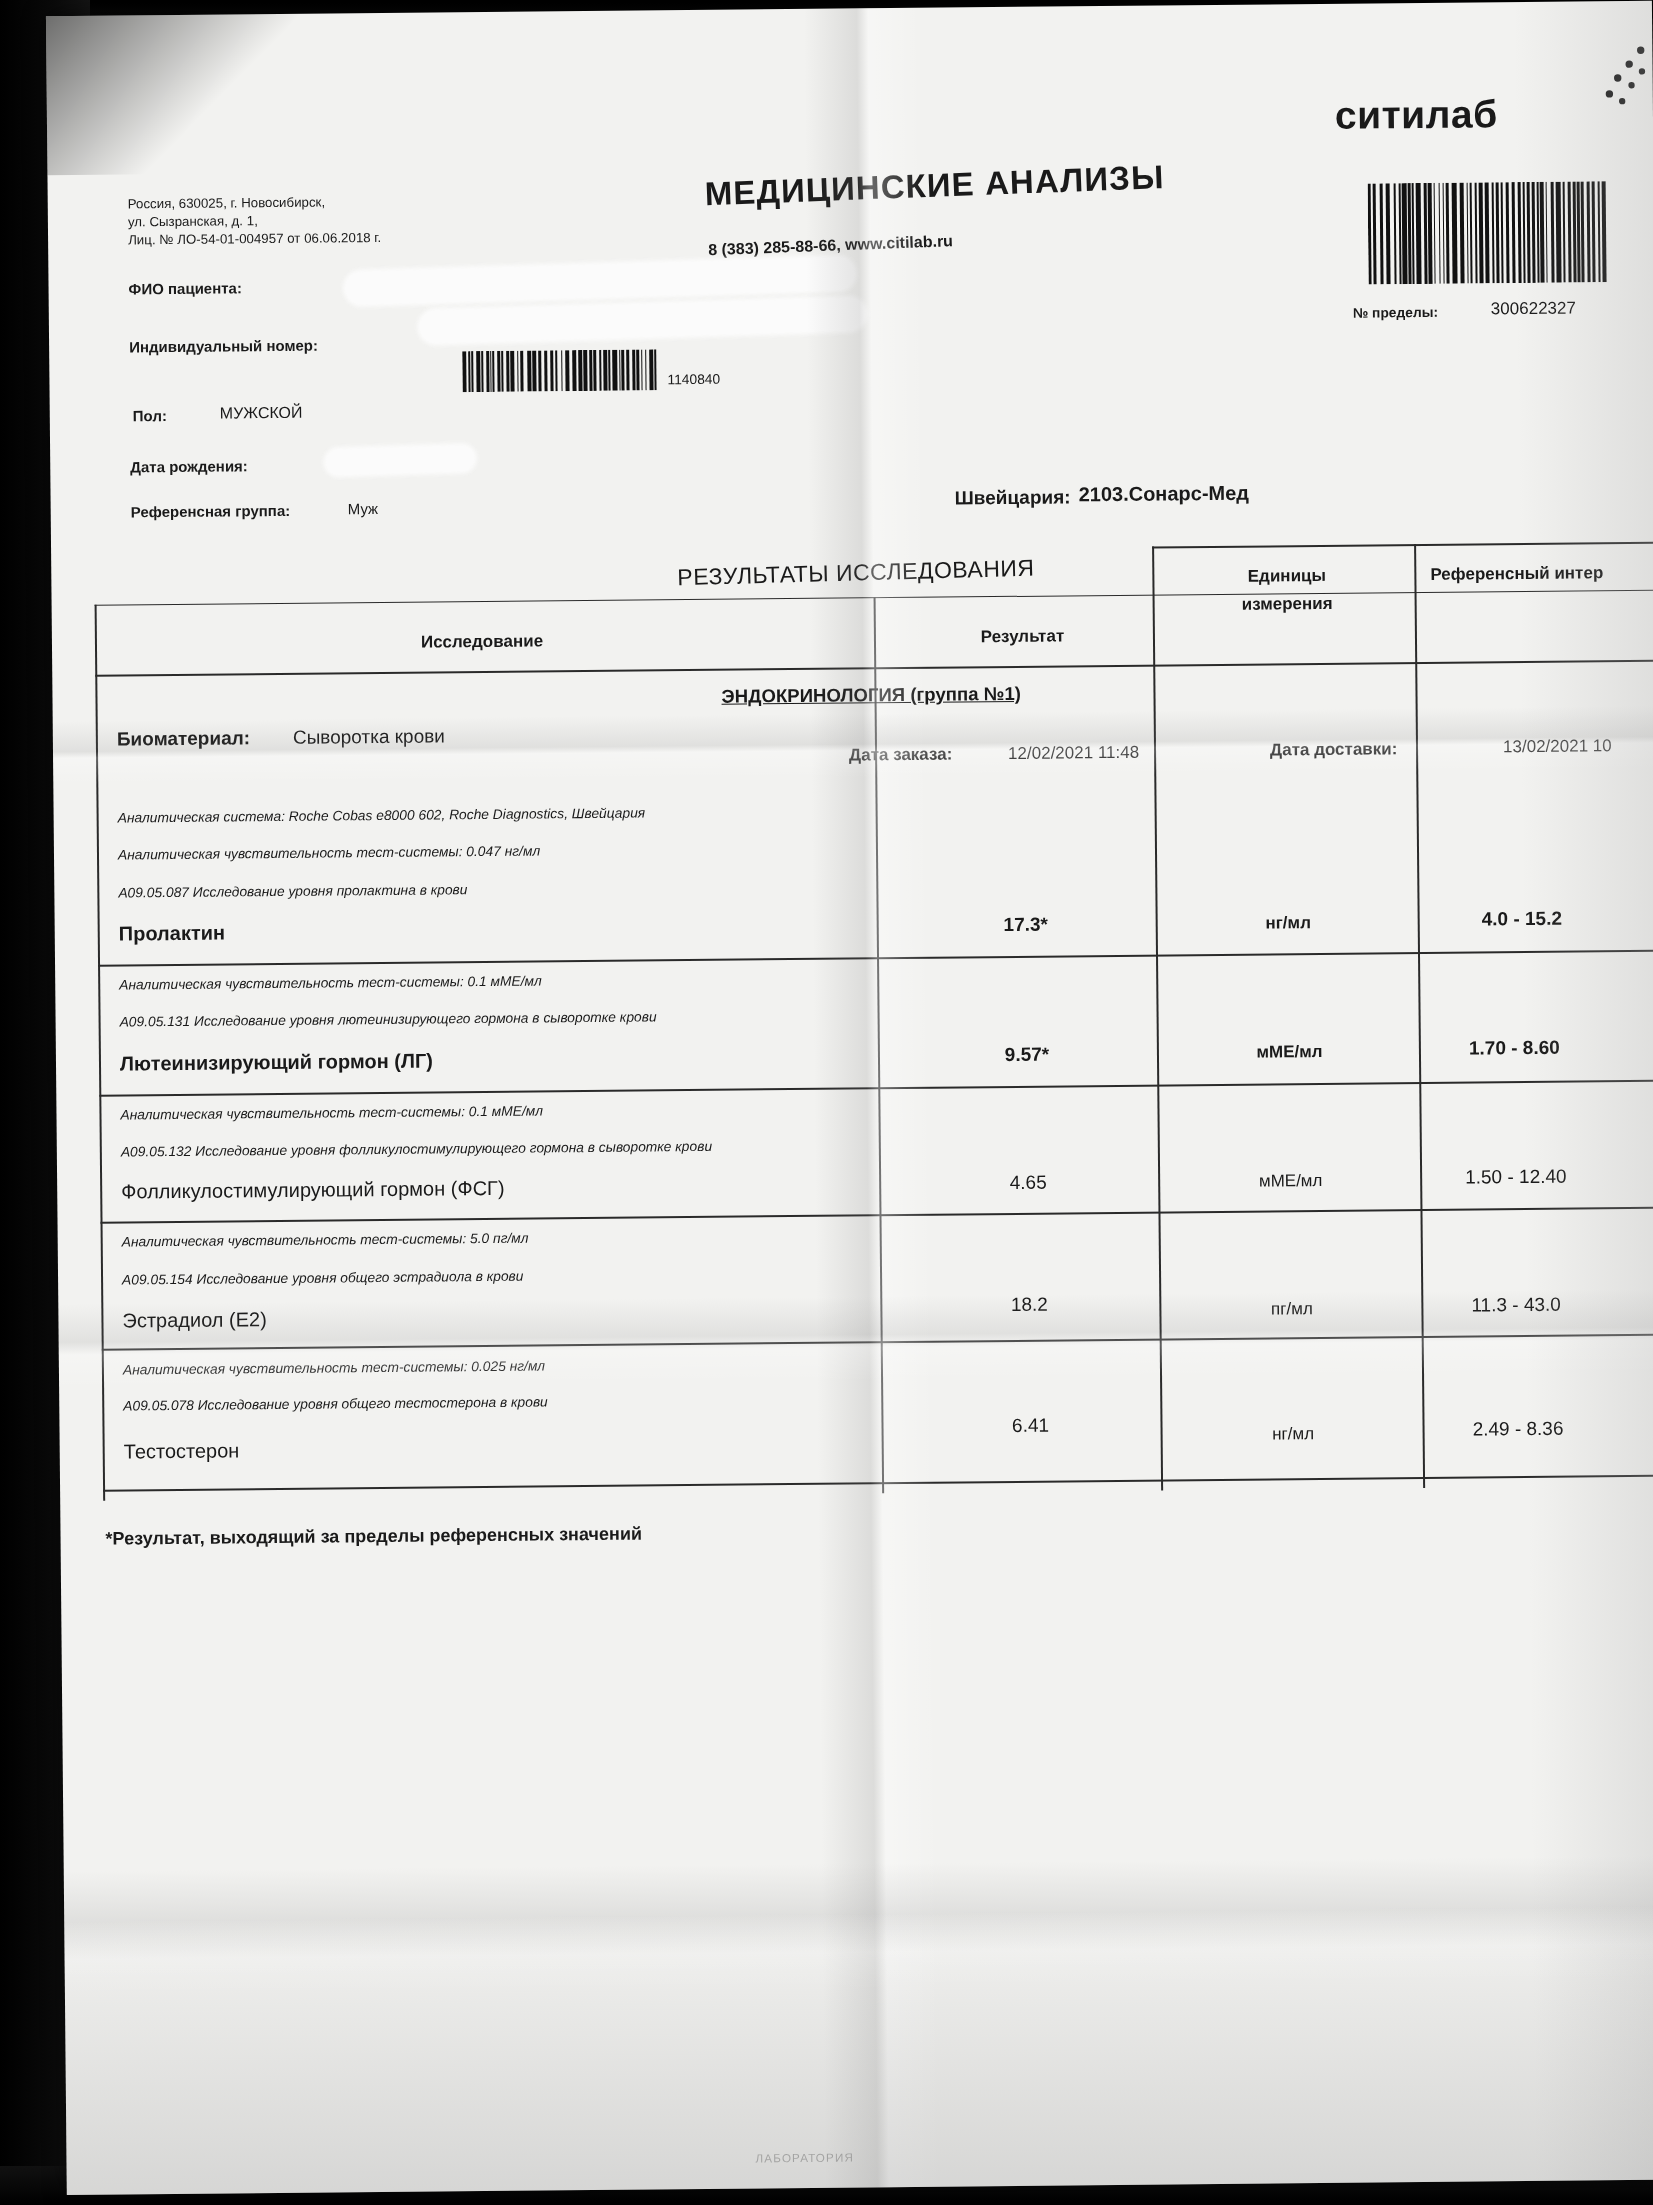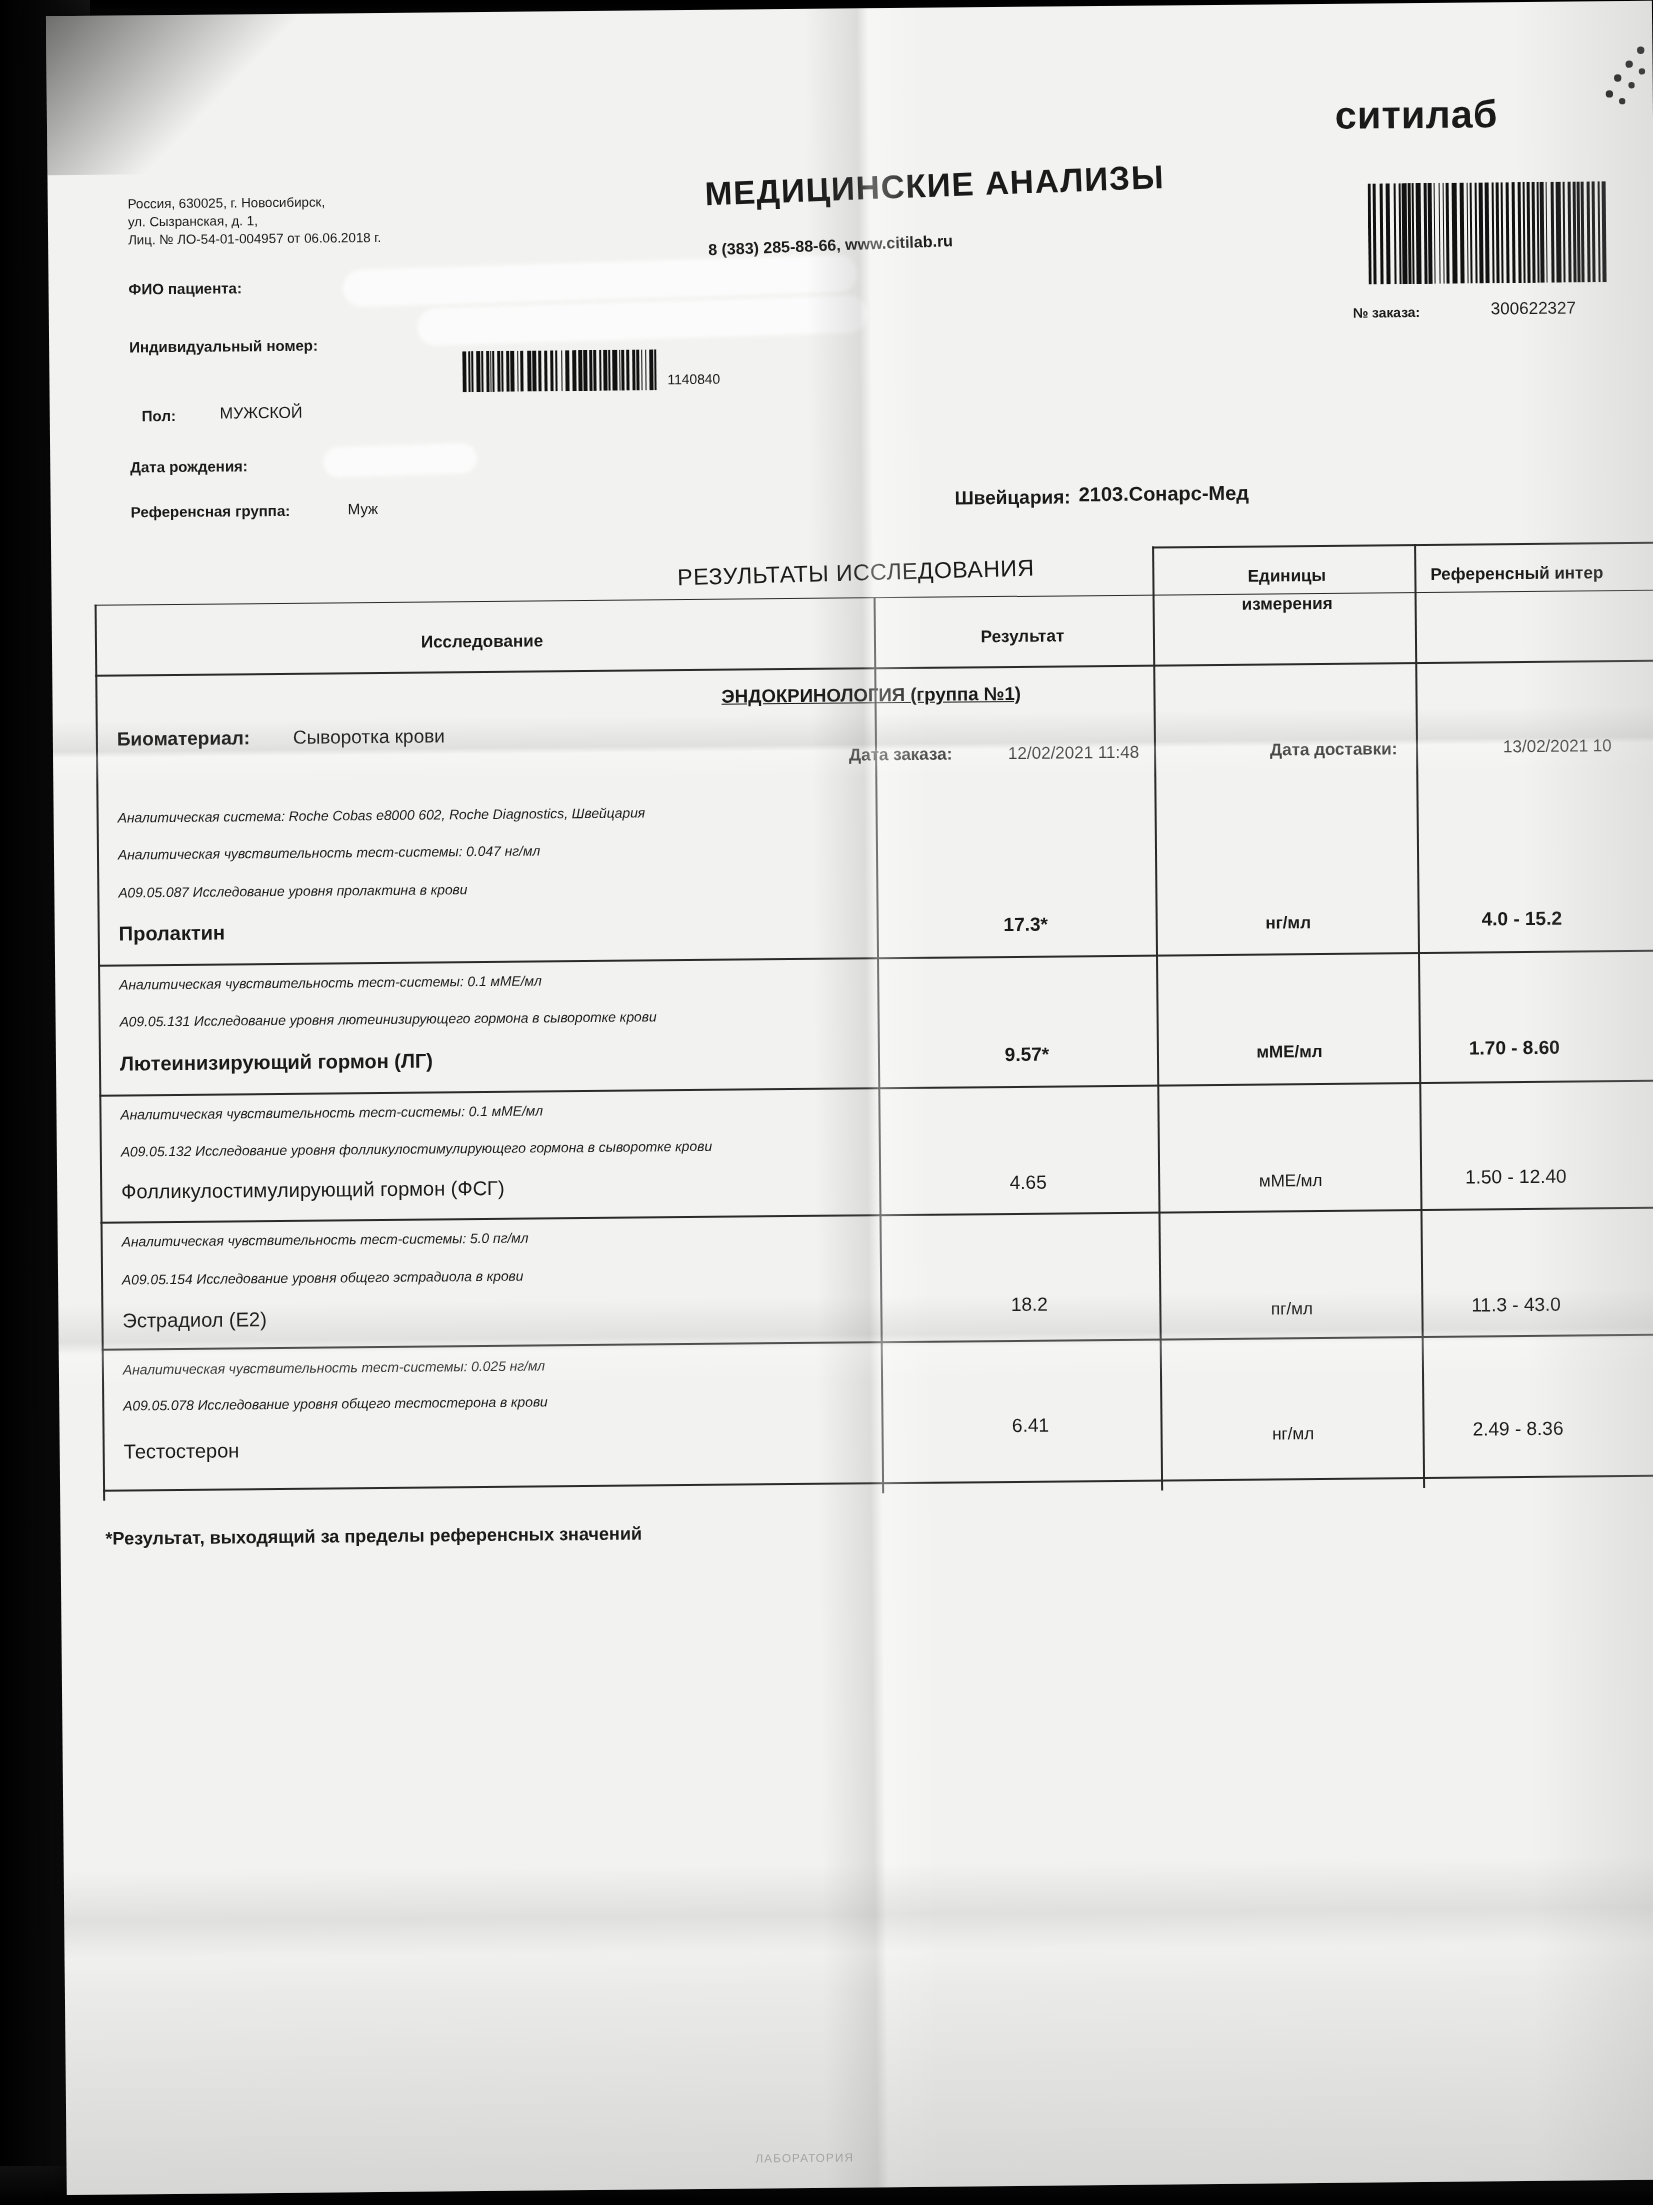--- a/index.html
+++ b/index.html
@@ -300,21 +300,21 @@
           <i style="width:3.2px;background:transparent"></i>
           <i style="width:3.7px"></i>
           <i style="width:2.1px;background:transparent"></i>
           <i style="width:2.7px"></i>
           <i style="width:2.7px;background:transparent"></i>
           <i style="width:2.1px"></i>
           <i style="width:1.6px;background:transparent"></i>
           <i style="width:4.2px"></i>
           <i style="width:1.6px;background:transparent"></i>
         </div>
-      <div class="t" style="left:1304px; top:302px; font-size:13.8px; font-weight:bold;">№ заказа:</div>
+      <div class="t" style="left:1304px; top:302px; font-size:13.8px; font-weight:bold;">№ пределы:</div>
       <div class="t" style="left:1442px; top:297px; font-size:17px;">300622327</div>
 
       <div class="t flab" style="left:80px; top:265px;">ФИО пациента:</div>
       <div class="redact" style="left:297px; top:254px; width:509px; height:32px;"></div>
       <div class="redact" style="left:371px; top:294px; width:445px; height:32px;"></div>
 
       <div class="t flab" style="left:80px; top:323px;">Индивидуальный номер:</div>
       <div class="barcode" style="left:413px; top:339px; width:196px; height:41px;">
           <i style="width:4.2px"></i>
           <i style="width:2.7px;background:transparent"></i>
@@ -392,21 +392,21 @@
           <i style="width:3.7px;background:transparent"></i>
           <i style="width:1.1px"></i>
           <i style="width:2.7px;background:transparent"></i>
           <i style="width:4.8px"></i>
           <i style="width:1.1px;background:transparent"></i>
           <i style="width:2.1px"></i>
           <i style="width:2.7px;background:transparent"></i>
         </div>
       <div class="t" style="left:618px; top:362px; font-size:13.8px;">1140840</div>
 
-      <div class="t flab" style="left:92px; top:392px;">Пол:</div>
+      <div class="t flab" style="left:83px; top:392px;">Пол:</div>
       <div class="t fval" style="left:170px; top:390px;">МУЖСКОЙ</div>
 
       <div class="t flab" style="left:80px; top:443px;">Дата рождения:</div>
       <div class="redact" style="left:276px; top:435px; width:148px; height:25.4px;"></div>
 
       <div class="t flab" style="left:80px; top:488px;">Референсная группа:</div>
       <div class="t" style="left:297px; top:487px; font-size:15px;">Муж</div>
 
       <div class="t" style="left:904px; top:480px; font-size:19px; font-weight:bold;">Швейцария:</div>
       <div class="t" style="left:1028px; top:477px; font-size:20px; font-weight:bold;">2103.Сонарс-Мед</div>

